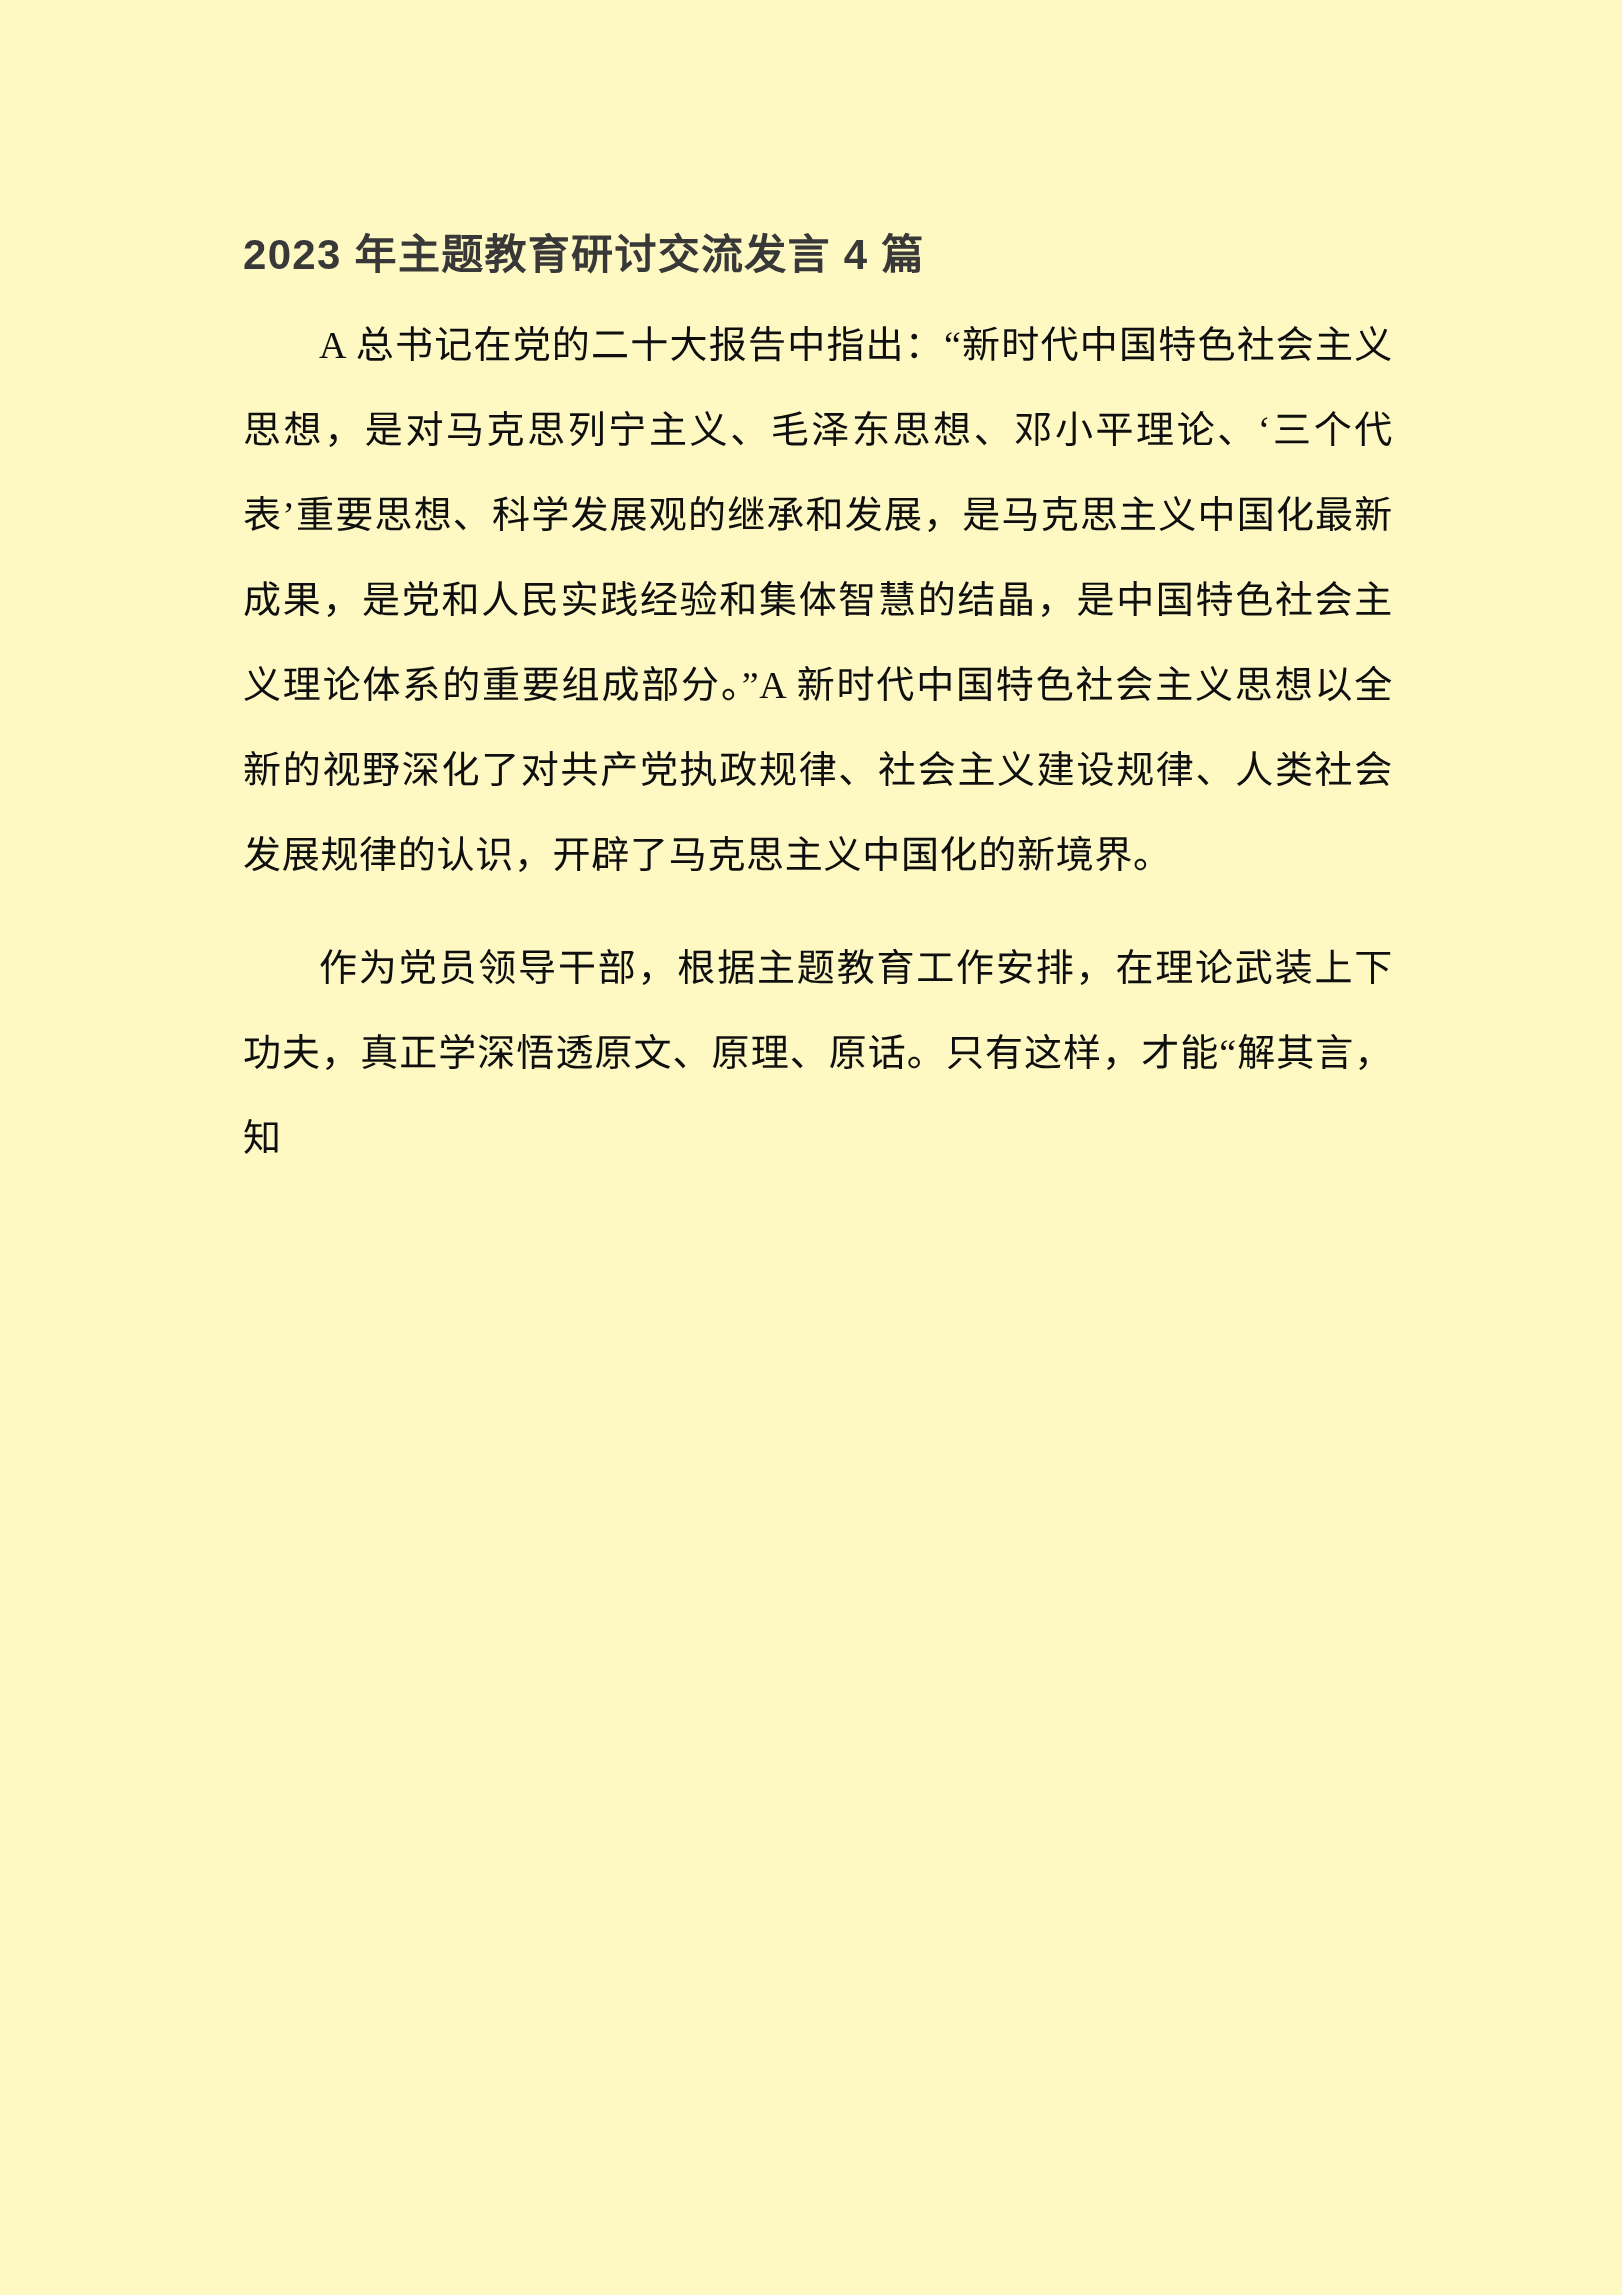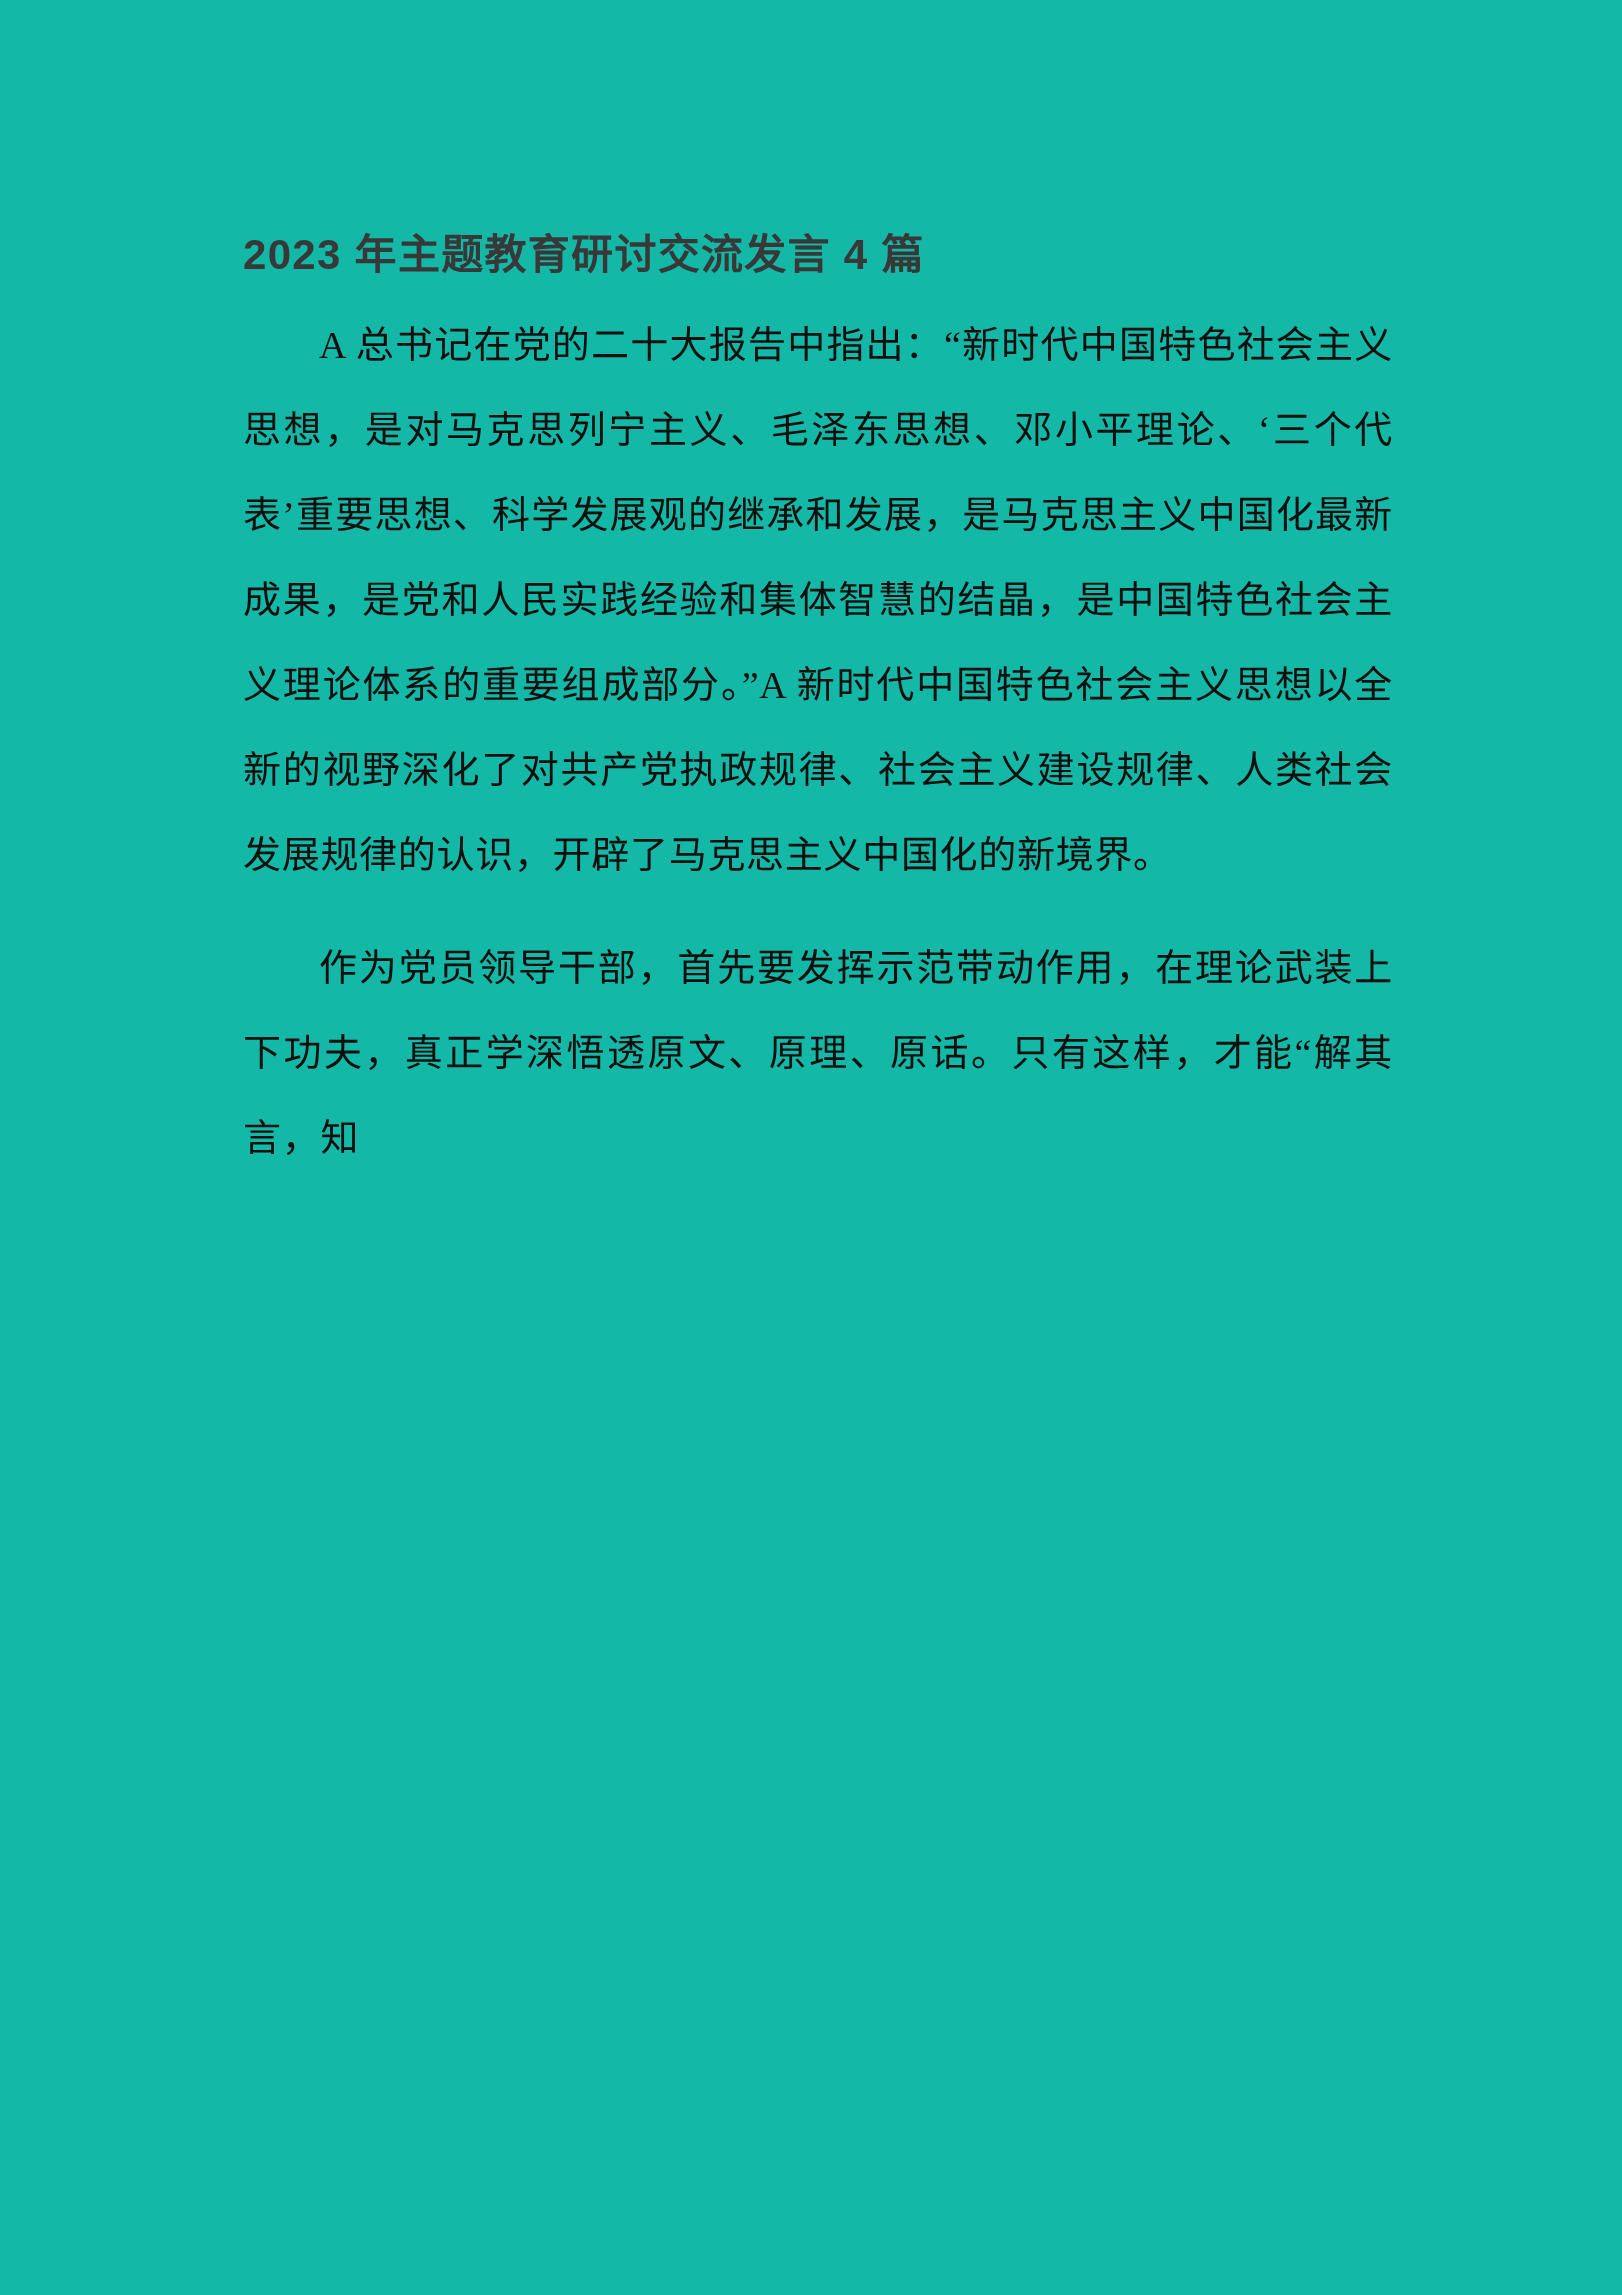--- a/index.html
+++ b/index.html
@@ -5,21 +5,21 @@
   html, body {
     margin: 0;
     padding: 0;
     background: #ffffff;
   }
   .page {
     position: relative;
     width: 1623px;
     height: 2295px;
     margin: 0 auto;
-    background: #14b8a6;
+    background: #fef9c3;
     box-sizing: border-box;
     padding: 229px 230px 0 243px;
     color: #0f0f0f;
     font-family: "Liberation Serif", "DejaVu Serif", serif;
     overflow: hidden;
   }
   .doc-title {
     margin: 0;
     font-family: "Liberation Sans", "DejaVu Sans", sans-serif;
     font-weight: bold;
@@ -64,15 +64,15 @@
 
 <div class="page">
   <h1 class="doc-title">2023 年主题教育研讨交流发言 4 篇</h1>
 
 
 
   <p class="par">A 总书记在党的二十大报告中指出：“新时代中国特色社会主义思想，是对马克思列宁主义、毛泽东思想、邓小平理论、‘三个代表’重要思想、科学发展观的继承和发展，是马克思主义中国化最新成果，是党和人民实践经验和集体智慧的结晶，是中国特色社会主义理论体系的重要组成部分。”A 新时代中国特色社会主义思想以全新的视野深化了对共产党执政规律、社会主义建设规律、人类社会发展规律的认识，开辟了马克思主义中国化的新境界。</p>
 
 
 
-  <p class="par after-heading">作为党员领导干部，首先要发挥示范带动作用，在理论武装上下功夫，真正学深悟透原文、原理、原话。只有这样，才能“解其言，知</p>
+  <p class="par after-heading">作为党员领导干部，根据主题教育工作安排，在理论武装上下功夫，真正学深悟透原文、原理、原话。只有这样，才能“解其言，知</p>
 </div>
 
 
 </body></html>

